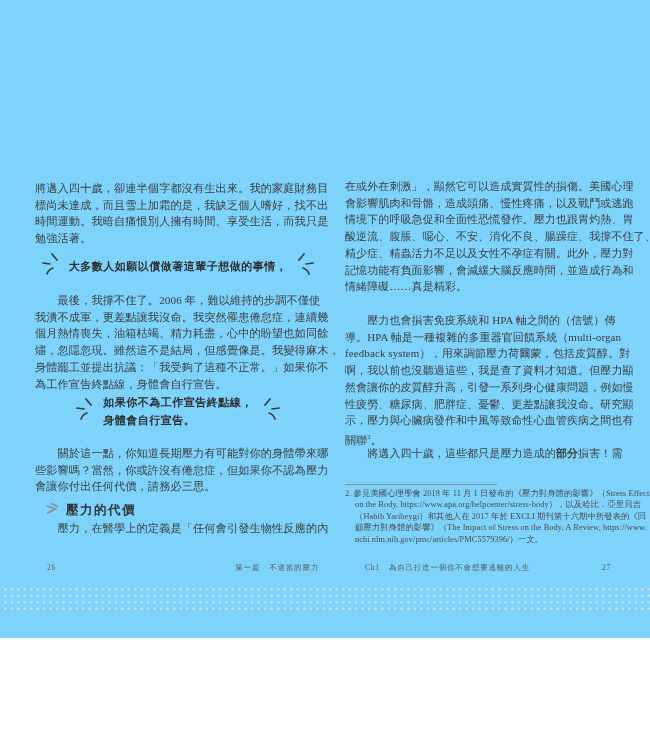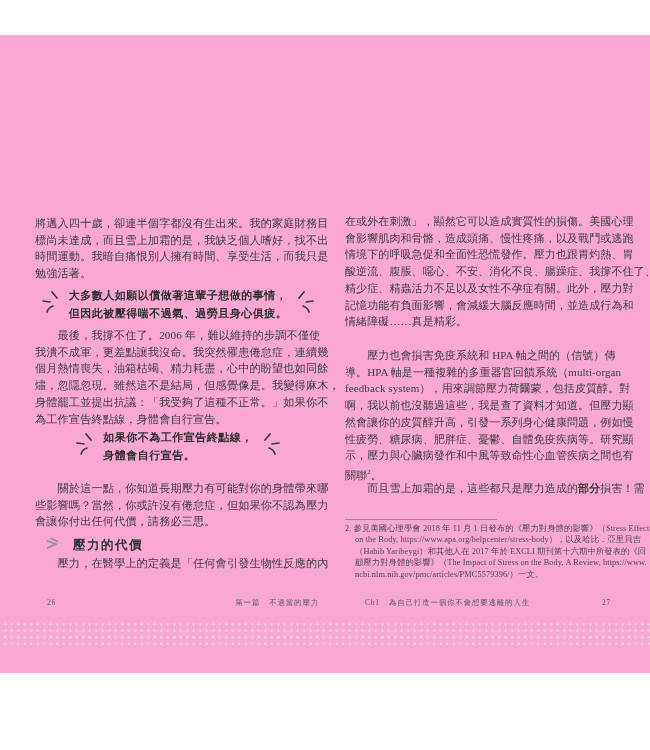--- a/index.html
+++ b/index.html
@@ -1,33 +1,33 @@
 <!DOCTYPE html>
 <html><head>
 <meta charset="utf-8">
 <style>
   html,body{margin:0;padding:0;background:#ffffff;}
-  .canvas{position:relative;width:650px;height:638px;background:#f9a8d4;overflow:hidden;
-          font-family:"Liberation Serif","DejaVu Serif",serif;color:#3d3d3d;margin-top:35px;}
+  .canvas{position:relative;width:650px;height:638px;background:#7dd3fc;overflow:hidden;
+          font-family:"Liberation Serif","DejaVu Serif",serif;color:#3d3d3d;}
   .col{position:absolute;}
   .col-left{left:35px;width:286px;}
   .col-right{left:345px;width:276px;}
   .block{position:absolute;left:0;right:0;}
   .body-text .line{font-size:11.2px;line-height:16.7px;letter-spacing:0.1px;white-space:nowrap;}
   .col-right .body-text .line{font-size:11px;}
   .bold{font-weight:bold;}
   .sup{font-size:0.62em;vertical-align:super;}
   
   .pull-quote{display:flex;justify-content:center;align-items:center;gap:11px;}
   .pull-quote .qtext .line{font-family:"Liberation Sans","DejaVu Sans",sans-serif;
      font-weight:bold;font-size:11px;line-height:18px;text-align:left;color:#2f2f2f;
      letter-spacing:0.5px;white-space:nowrap;}
   .deco{flex:0 0 auto;}
   
-  .section-heading{display:flex;align-items:center;gap:14px;padding-left:10px;}
+  .section-heading{display:flex;align-items:center;gap:7px;padding-left:10px;}
   .section-heading .htext{font-family:"Liberation Sans","DejaVu Sans",sans-serif;
      font-weight:bold;font-size:12.5px;color:#333;letter-spacing:1.5px;}
   
   .footnote .line{font-size:8.3px;line-height:11.4px;color:#4a4a4a;letter-spacing:0.1px;white-space:nowrap;}
   .footnote .line + .line{padding-left:10px;}
   .fn-rule{position:absolute;left:0;width:152px;border-top:1px solid #8f8f8f;}
   
   .page-footer{display:flex;align-items:baseline;font-size:7.5px;color:#5a5a5a;letter-spacing:0.8px;}
   .page-footer .spacer{flex:1;}
   .page-footer .sect{margin-right:9px;}
@@ -52,21 +52,20 @@
     <div class="block pull-quote" style="top:251px">
       <span class="deco">
         <svg width="16" height="26" viewBox="0 0 16 26" fill="none" stroke="#3c3c3c" stroke-width="1.7" stroke-linecap="round">
           <path d="M10 3 L15 9"></path>
             <path d="M1 12 L8 13"></path>
             <path d="M5 23 C6 20 8 18 11 17"></path>
         </svg>
       </span>
       <span class="qtext">
           <div class="line">大多數人如願以償做著這輩子想做的事情，</div>
-          <div class="line">但因此被壓得喘不過氣、過勞且身心俱疲。</div>
         </span>
       <span class="deco">
         <svg width="16" height="26" viewBox="0 0 16 26" fill="none" stroke="#3c3c3c" stroke-width="1.7" stroke-linecap="round" transform="scale(-1,1)">
           <path d="M10 3 L15 9"></path>
             <path d="M1 12 L8 13"></path>
             <path d="M5 23 C6 20 8 18 11 17"></path>
         </svg>
       </span>
     </div>
 
@@ -139,27 +138,27 @@
         <div class="line">記憶功能有負面影響，會減緩大腦反應時間，並造成行為和</div>
         <div class="line">情緒障礙……真是精彩。</div>
       </div>
 
     <div class="block body-text" style="top:312px">
         <div class="line">　　壓力也會損害免疫系統和 HPA 軸之間的（信號）傳</div>
         <div class="line">導。HPA 軸是一種複雜的多重器官回饋系統（multi-organ</div>
         <div class="line">feedback system），用來調節壓力荷爾蒙，包括皮質醇。對</div>
         <div class="line">啊，我以前也沒聽過這些，我是查了資料才知道。但壓力顯</div>
         <div class="line">然會讓你的皮質醇升高，引發一系列身心健康問題，例如慢</div>
-        <div class="line">性疲勞、糖尿病、肥胖症、憂鬱、自體免疫疾病等。研究顯</div>
+        <div class="line">性疲勞、糖尿病、肥胖症、憂鬱、更差點讓我沒命。研究顯</div>
         <div class="line">示，壓力與心臟病發作和中風等致命性心血管疾病之間也有</div>
         <div class="line"><span>關聯</span><span class="sup">2</span><span>。</span></div>
       </div>
 
     <div class="block body-text" style="top:445px">
-        <div class="line"><span>　　而且雪上加霜的是，這些都只是壓力造成的</span><span class="bold">部分</span><span>損害！需</span></div>
+        <div class="line"><span>　　將邁入四十歲，這些都只是壓力造成的</span><span class="bold">部分</span><span>損害！需</span></div>
       </div>
 
     <div class="fn-rule" style="top:484px"></div>
 
     <div class="block footnote" style="top:488px">
         <div class="line">2. 參見美國心理學會 2018 年 11 月 1 日發布的《壓力對身體的影響》（Stress Effect</div>
         <div class="line">on the Body, https://www.apa.org/helpcenter/stress-body），以及哈比．亞里貝吉</div>
         <div class="line">（Habib Yaribeygi）和其他人在 2017 年於 EXCLI 期刊第十六期中所發表的《回</div>
         <div class="line">顧壓力對身體的影響》（The Impact of Stress on the Body, A Review, https://www.</div>
         <div class="line">ncbi.nlm.nih.gov/pmc/articles/PMC5579396/）一文。</div>

